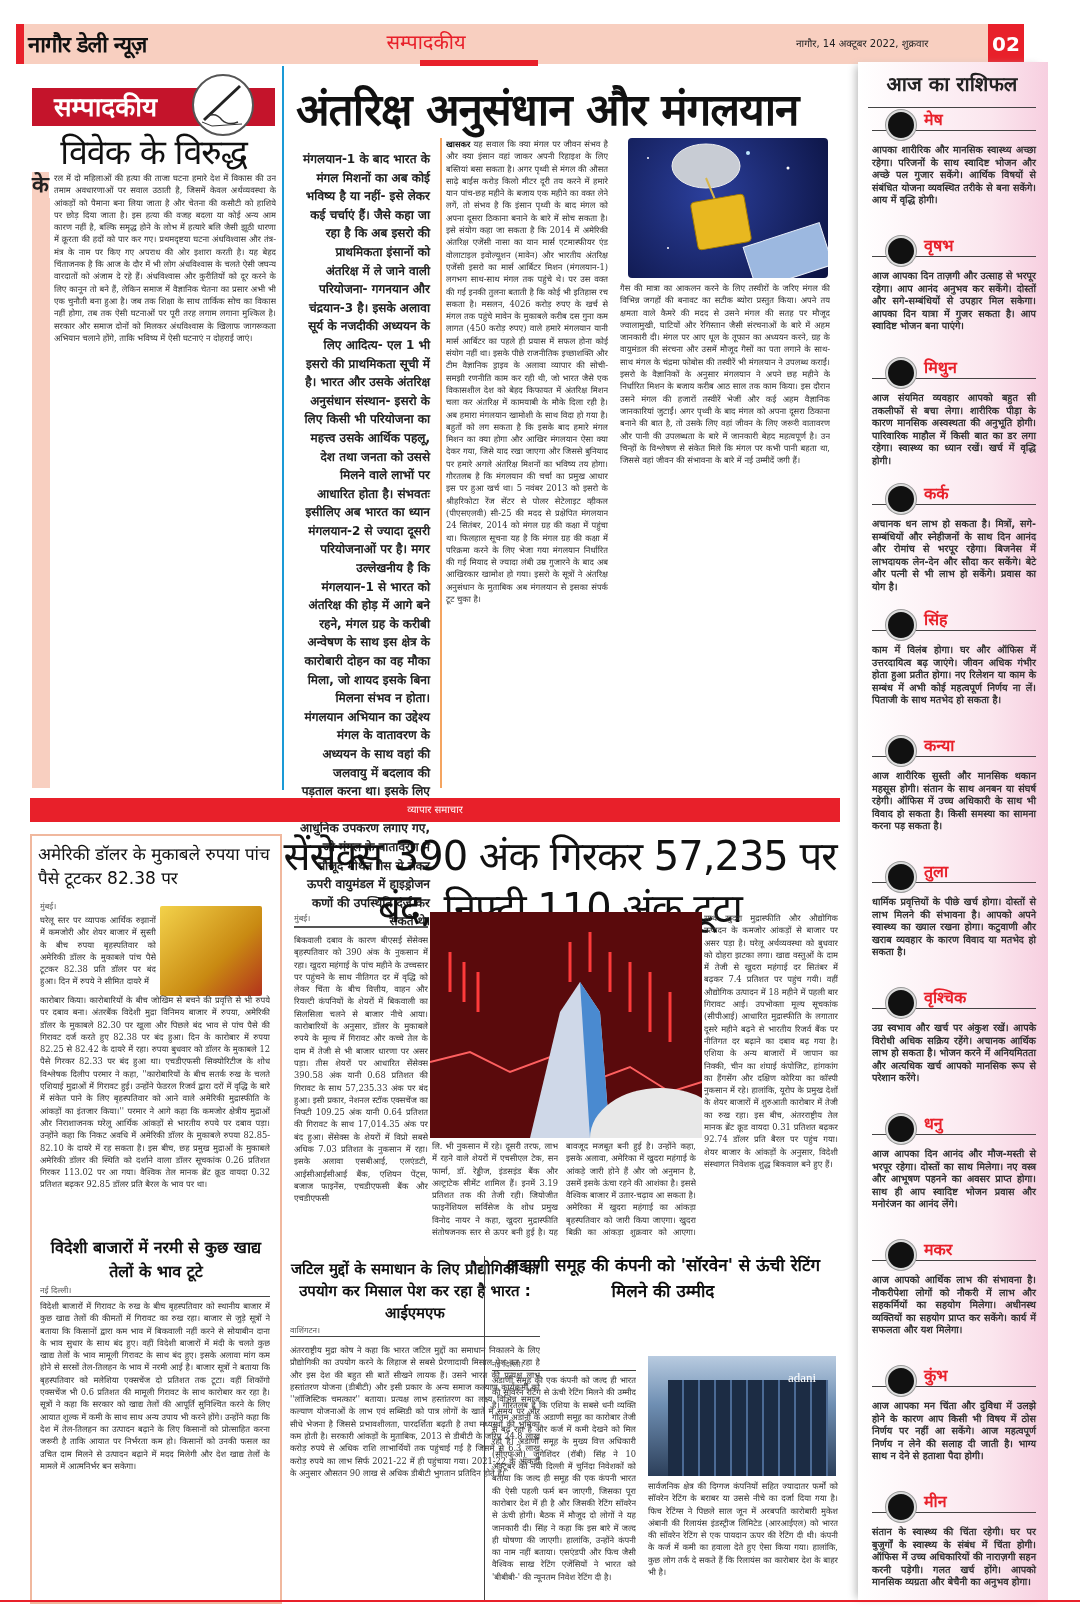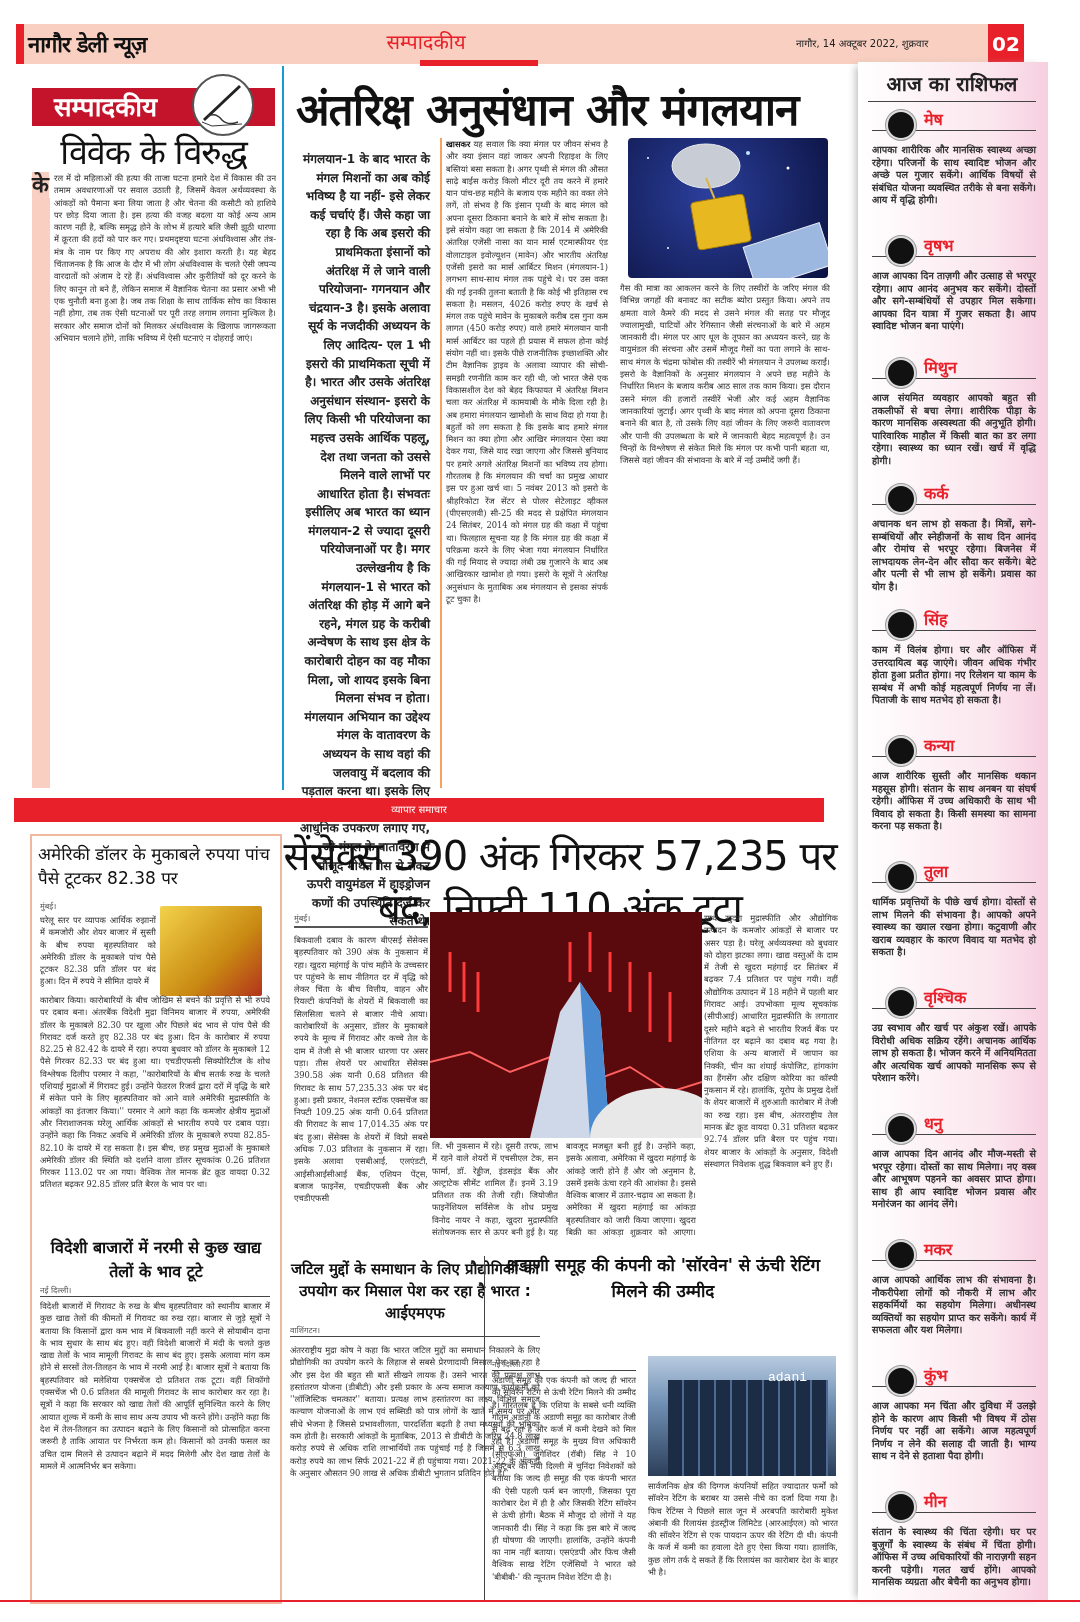--- a/index.html
+++ b/index.html
@@ -25,28 +25,28 @@
 .vline{background:#1a9ad6;width:2px}
 
 #maintitle{left:296px;top:78px;width:530px;font-size:44px;font-weight:bold;color:#111;white-space:nowrap;letter-spacing:-1px}
 #pull{left:300px;top:150px;width:130px;font-size:12px;font-weight:bold;line-height:18.6px;text-align:right;color:#222;font-family:"DejaVu Sans",sans-serif}
 #orline{left:440px;top:138px;width:2px;height:650px;background:#f4a460}
 #col1{left:446px;top:138px;width:162px;height:652px}
 #sat{left:628px;top:138px;width:200px;height:140px;background:radial-gradient(circle at 40% 40%,#2b3f9c,#0b1240);border-radius:4px;overflow:hidden}
 #col2{left:620px;top:282px;width:210px;height:508px}
 
 #horo{left:858px;top:62px;width:190px;height:1540px;background:linear-gradient(to right,#fff 0%,#fbe6ee 70%,#f7cfe0 100%);box-shadow:-6px 0 8px -4px #bbb}
-#horo .htitle{position:absolute;left:10px;top:8px;width:168px;text-align:center;font-size:20px;font-weight:bold;color:#222;border-bottom:1.5px solid #444;padding-bottom:4px}
+#horo .htitle{position:absolute;left:10px;top:8px;width:168px;text-align:center;font-size:20px;font-weight:bold;color:#222;border-bottom:1.5px solid #444;padding-bottom:10px}
 .sign{position:absolute;left:14px;width:164px}
 .sign .ic{position:absolute;left:14px;top:0;width:30px;height:30px;border-radius:50%;background:#111;border:2px solid #ddd;box-shadow:0 0 0 1px #999}
 .sign .nm{position:absolute;left:52px;top:-2px;font-size:16px;font-weight:bold;color:#e8202a}
 .sign .ln{position:absolute;left:0;top:20px;width:164px;height:1px;background:#444}
 .sign .tx{position:absolute;left:0;top:34px;width:164px;font-size:9.6px;line-height:12.6px;font-weight:bold;color:#333;text-align:justify;font-family:"DejaVu Sans",sans-serif}
 
-#bizbar{left:14px;top:798px;width:810px;height:24px;background:#e8202a;color:#fff;text-align:center;font-size:10px;line-height:24px}
+#bizbar{left:30px;top:798px;width:810px;height:24px;background:#e8202a;color:#fff;text-align:center;font-size:10px;line-height:24px}
 #sensex{left:280px;top:830px;width:560px;text-align:center;font-size:40px;font-weight:normal;color:#111;line-height:52px;letter-spacing:-1px}
 #rupeebox{left:30px;top:834px;width:252px;height:770px;border:2px solid #f0b89e}
 #rhead{left:38px;top:842px;width:236px;text-align:left;font-size:17px;color:#111;line-height:24px}
 #mumbai1{left:40px;top:900px;font-size:8px;color:#555}
 #oil{left:160px;top:906px;width:102px;height:90px;background:linear-gradient(135deg,#f3d24a,#c98a12 60%,#b3331c);border-radius:2px}
 #rtext{left:40px;top:914px;width:116px;height:80px}
 #rtext2{left:40px;top:994px;width:230px;height:240px}
 #oilhead{left:38px;top:1236px;width:236px;text-align:center;font-size:16px;color:#111;line-height:24px;font-weight:bold}
 #delhi1{left:40px;top:1284px;font-size:8px;color:#555}
 #otext{left:40px;top:1300px;width:230px;height:300px}
@@ -238,17 +238,17 @@
 <div id="imfline" class="abs"></div>
 <div id="imftext" class="abs txt">अंतरराष्ट्रीय मुद्रा कोष ने कहा कि भारत जटिल मुद्दों का समाधान निकालने के लिए प्रौद्योगिकी का उपयोग करने के लिहाज से सबसे प्रेरणादायी मिसाल पेश कर रहा है और इस देश की बहुत सी बातें सीखने लायक हैं। उसने भारत की प्रत्यक्ष लाभ हस्तांतरण योजना (डीबीटी) और इसी प्रकार के अन्य समाज कल्याण कार्यक्रमों को ''लॉजिस्टिक चमत्कार'' बताया। प्रत्यक्ष लाभ हस्तांतरण का लक्ष्य विभिन्न समाज कल्याण योजनाओं के लाभ एवं सब्सिडी को पात्र लोगों के खाते में समय पर और सीधे भेजना है जिससे प्रभावशीलता, पारदर्शिता बढ़ती है तथा मध्यस्थों की भूमिका कम होती है। सरकारी आंकड़ों के मुताबिक, 2013 से डीबीटी के जरिए 24.8 लाख करोड़ रुपये से अधिक राशि लाभार्थियों तक पहुंचाई गई है जिसमें से 6.3 लाख करोड़ रुपये का लाभ सिर्फ 2021-22 में ही पहुंचाया गया। 2021-22 के आंकड़ों के अनुसार औसतन 90 लाख से अधिक डीबीटी भुगतान प्रतिदिन होते हैं।</div>
 <div class="abs" style="left:484px;top:1256px;width:1px;height:346px;background:#444"></div>
 
 <div id="adhead" class="abs" style="left:490px;width:346px">अडाणी समूह की कंपनी को 'सॉरवेन' से ऊंची रेटिंग मिलने की उम्मीद</div>
 <div id="delhi2" class="abs">नई दिल्ली।</div>
 <div class="abs" style="left:492px;top:1370px;width:144px;height:1px;background:#444"></div>
 <div id="adtext" class="abs txt">अडाणी समूह की एक कंपनी को जल्द ही भारत की सॉवरेन रेटिंग से ऊंची रेटिंग मिलने की उम्मीद है। गौरतलब है कि एशिया के सबसे धनी व्यक्ति गौतम अडानी के अडाणी समूह का कारोबार तेजी से बढ़ रहा है और कर्ज में कमी देखने को मिल रही है। अडाणी समूह के मुख्य वित्त अधिकारी (सीएफओ) जुगेशिंदर (रॉबी) सिंह ने 10 अक्टूबर को नयी दिल्ली में चुनिंदा निवेशकों को बताया कि जल्द ही समूह की एक कंपनी भारत की ऐसी पहली फर्म बन जाएगी, जिसका पूरा कारोबार देश में ही है और जिसकी रेटिंग सॉवरेन से ऊंची होगी। बैठक में मौजूद दो लोगों ने यह जानकारी दी। सिंह ने कहा कि इस बारे में जल्द ही घोषणा की जाएगी। हालांकि, उन्होंने कंपनी का नाम नहीं बताया। एसएंडपी और फिच जैसी वैश्विक साख रेटिंग एजेंसियों ने भारत को 'बीबीबी-' की न्यूनतम निवेश रेटिंग दी है।</div>
 <div id="adimg" class="abs">
   <div style="position:absolute;left:20px;top:24px;width:160px;height:96px;background:repeating-linear-gradient(90deg,#1c2c44 0 14px,#4c6a94 14px 16px)"></div>
-  <div style="position:absolute;left:120px;top:14px;color:#fff;font-size:13px;font-family:Liberation Mono, monospace">adani</div>
+  <div style="position:absolute;left:140px;top:14px;color:#fff;font-size:13px;font-family:Liberation Serif, serif">adani</div>
 </div>
 <div id="adtext2" class="abs txt">सार्वजनिक क्षेत्र की दिग्गज कंपनियों सहित ज्यादातर फर्मों को सॉवरेन रेटिंग के बराबर या उससे नीचे का दर्जा दिया गया है। फिच रेटिंग्स ने पिछले साल जून में अरबपति कारोबारी मुकेश अंबानी की रिलायंस इंडस्ट्रीज लिमिटेड (आरआईएल) को भारत की सॉवरेन रेटिंग से एक पायदान ऊपर की रेटिंग दी थी। कंपनी के कर्ज में कमी का हवाला देते हुए ऐसा किया गया। हालांकि, कुछ लोग तर्क दे सकते हैं कि रिलायंस का कारोबार देश के बाहर भी है।</div>
 
 <div id="bottomline" class="abs"></div>
 
 </body></html>

